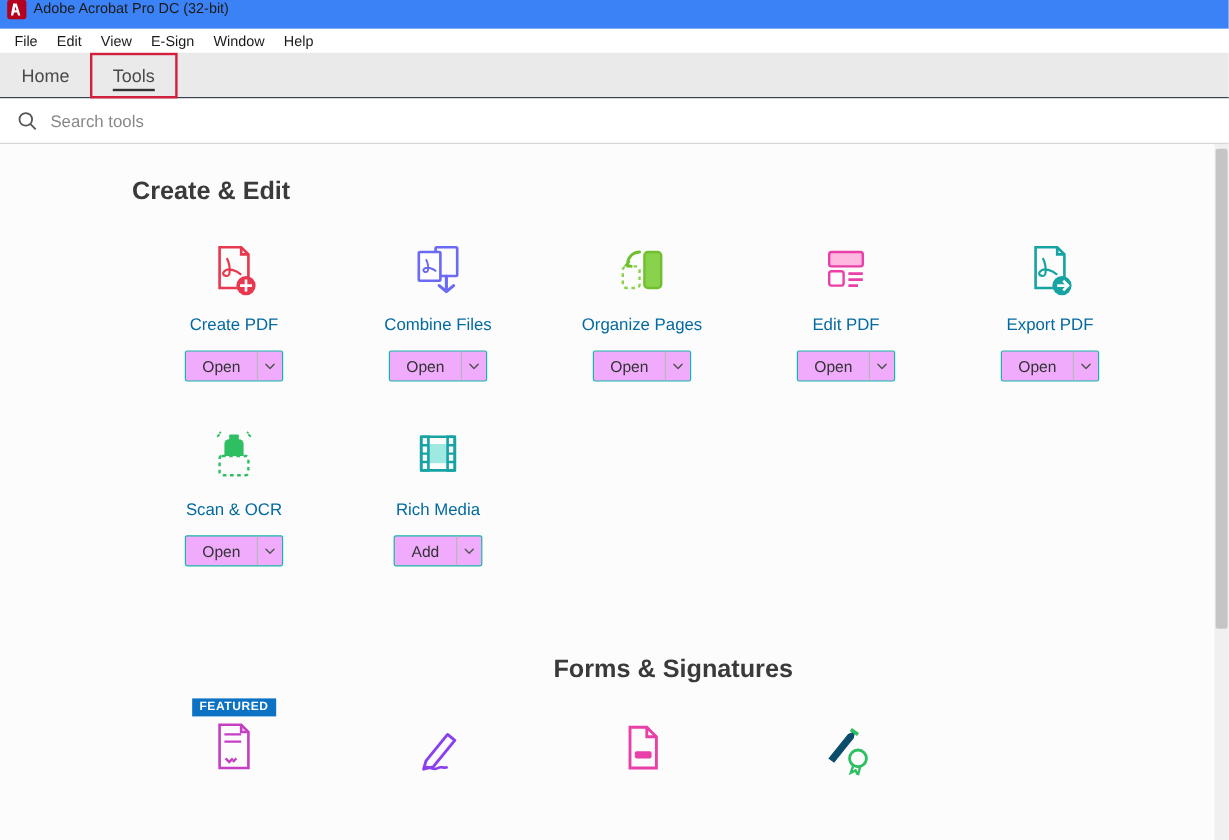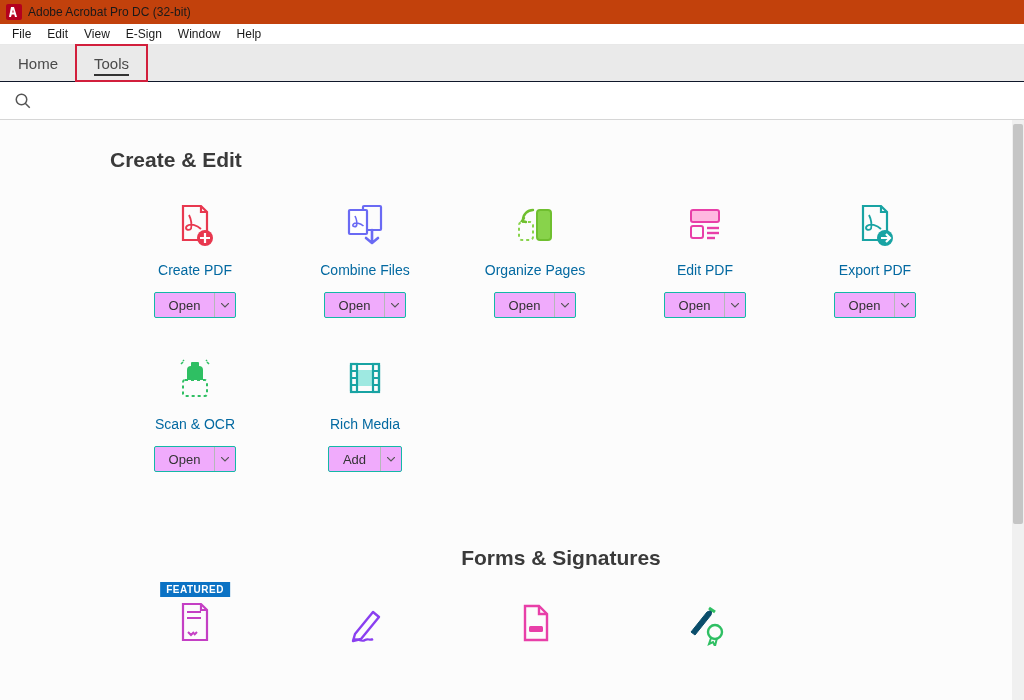--- a/index.html
+++ b/index.html
@@ -1,19 +1,19 @@
 <!DOCTYPE html>
 <html><head>
 <meta charset="utf-8">
 <style>
   * { box-sizing: border-box; margin: 0; padding: 0; font-family: "Segoe UI", Arial, sans-serif; }
   html, body { width: 1024px; height: 700px; background: #fff; overflow: hidden; }
 
   
-  .titlebar { height: 24px; display: flex; align-items: center; padding-left: 6px; background: #c2410c; }
+  .titlebar { height: 24px; display: flex; padding-left: 6px; background: #3b82f6; }
   .titlebar .app-icon { width: 16px; height: 16px; background: #b4001e; border-radius: 2px; display: flex; align-items: center; justify-content: center; margin-right: 6px; }
   .titlebar .app-icon svg { width: 10px; height: 12px; }
   .titlebar .title { font-size: 12px; color: #1a1a1a; }
 
   
   .menubar { height: 21px; display: flex; align-items: center; padding-left: 4px; background: #fff; border-bottom: 1px solid #e8e8e8; }
   .menubar .menu { font-size: 12px; color: #1a1a1a; padding: 0 8px; height: 100%; display: flex; align-items: center; cursor: default; }
 
   
   .tabbar { height: 37px; background: #eaeaea; display: flex; align-items: stretch; border-bottom: 1px solid #0f172a; }
@@ -77,20 +77,21 @@
     <span>Tools</span>
     <span class="underline"></span>
   </div>
 </div>
 
 <div class="searchbar">
   <svg class="mag" viewBox="0 0 24 24">
     <circle cx="10" cy="10" r="7" fill="none" stroke="currentColor" stroke-width="2"></circle>
     <line x1="15" y1="15" x2="21" y2="21" stroke="currentColor" stroke-width="2"></line>
   </svg>
+  <input type="text" placeholder="Search tools" style="">
 </div>
 
 <div class="viewport">
   <div class="content">
 
     <div class="section-title">Create &amp; Edit</div>
 
     <div class="grid">
 
       <div class="tool">

